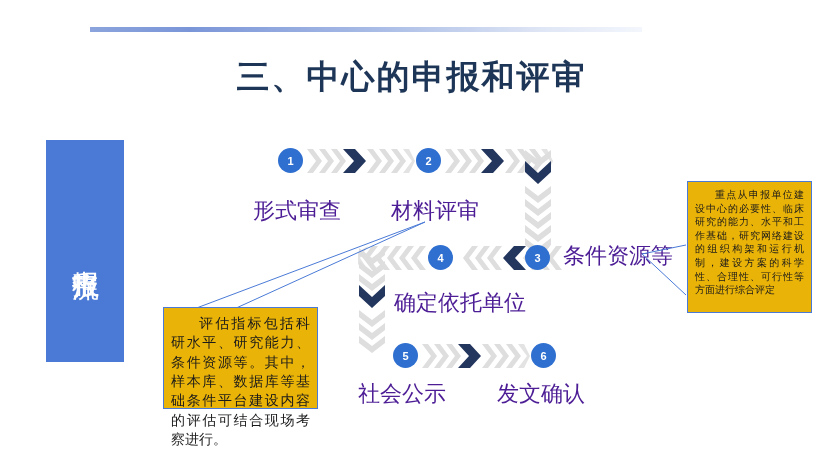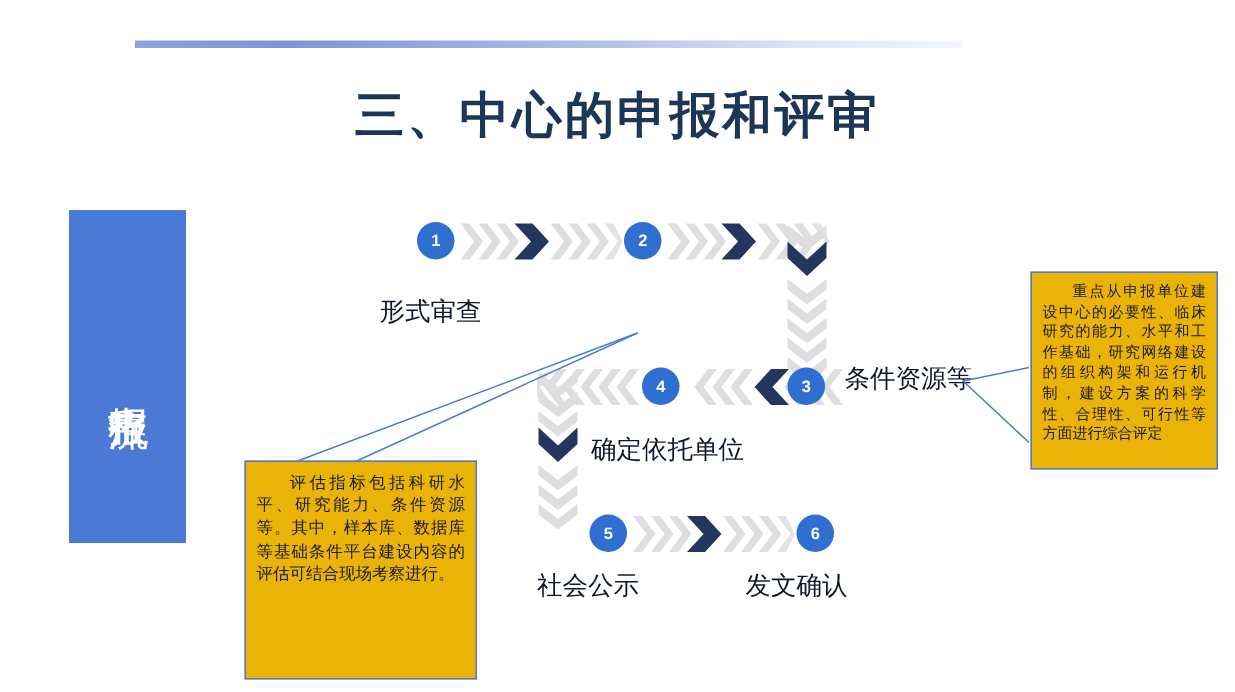--- a/index.html
+++ b/index.html
@@ -91,22 +91,22 @@
     display: flex;
     align-items: center;
     justify-content: center;
     font-family: "Liberation Sans", "DejaVu Sans", sans-serif;
     z-index: 6;
   }
 
   
   .step-label {
     position: absolute;
-    font-size: 17px;
-    color: #0f172a;
+    font-size: 22px;
+    color: #4c1d95;
     white-space: nowrap;
     font-family: "Liberation Sans", "DejaVu Sans", sans-serif;
     z-index: 6;
   }
 
   
   .note-box {
     position: absolute;
     border: 1px solid #4a7ad6;
     background: #eab308;
@@ -118,23 +118,23 @@
   .note-text {
     display: block;
     text-align: justify;
     text-indent: 2em;
     word-break: break-all;
   }
   #note-left {
     left: 163px;
     top: 307px;
     width: 155px;
-    height: 146px;
+    height: 102px;
     padding: 6px 7px 4px 7px;
-    font-size: 11px;
+    font-size: 14px;
     line-height: 1.38;
   }
   #note-right {
     left: 687px;
     top: 181px;
     width: 125px;
     height: 132px;
     padding: 6px 7px 4px 7px;
     font-size: 10px;
     line-height: 1.36;
@@ -267,20 +267,21 @@
   </div>
 
   <div class="step-circle" style="left:278px; top:148px;">1</div>
   <div class="step-circle" style="left:416px; top:148px;">2</div>
   <div class="step-circle" style="left:525px; top:245px;">3</div>
   <div class="step-circle" style="left:428px; top:245px;">4</div>
   <div class="step-circle" style="left:393px; top:343px;">5</div>
   <div class="step-circle" style="left:531px; top:343px;">6</div>
 
   <div class="step-label" style="left:253px; top:196px;">形式审查</div>
+  <div class="step-label" style="left:391px; top:196px;">材料评审</div>
   <div class="step-label" style="left:563px; top:241px;">条件资源等</div>
   <div class="step-label" style="left:358px; top:379px;">社会公示</div>
   <div class="step-label" style="left:394px; top:288px;">确定依托单位</div>
   <div class="step-label" style="left:497px; top:379px;">发文确认</div>
 
   <svg id="leader-lines" viewBox="0 0 823 461">
 
     <path d="M170 318 L425 222" stroke="#4a7ad6" stroke-width="1" fill="none"></path>
     <path d="M188 330 L425 222" stroke="#4a7ad6" stroke-width="1" fill="none"></path>
     <path d="M170 318 L170 307" stroke="#4a7ad6" stroke-width="1" fill="none"></path>

